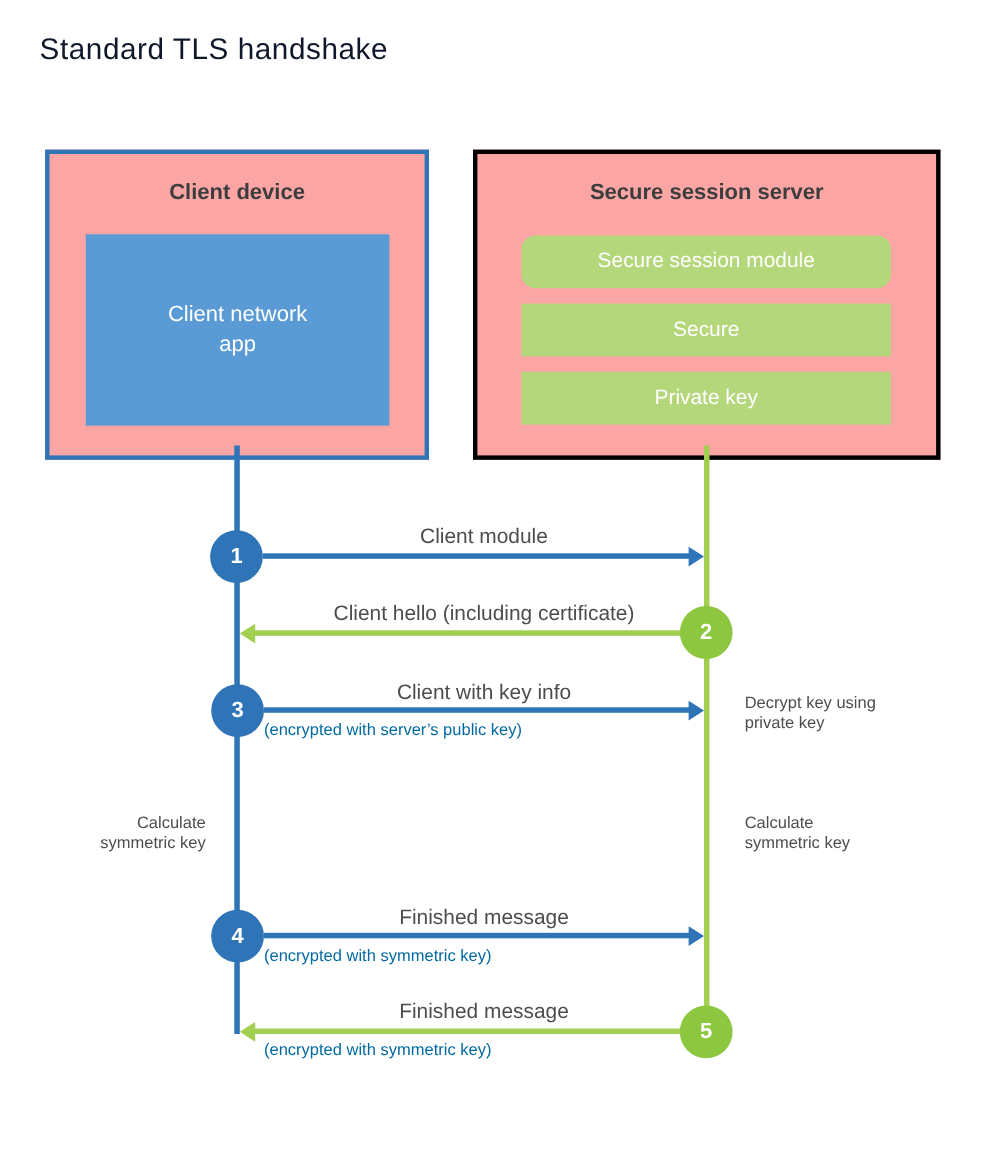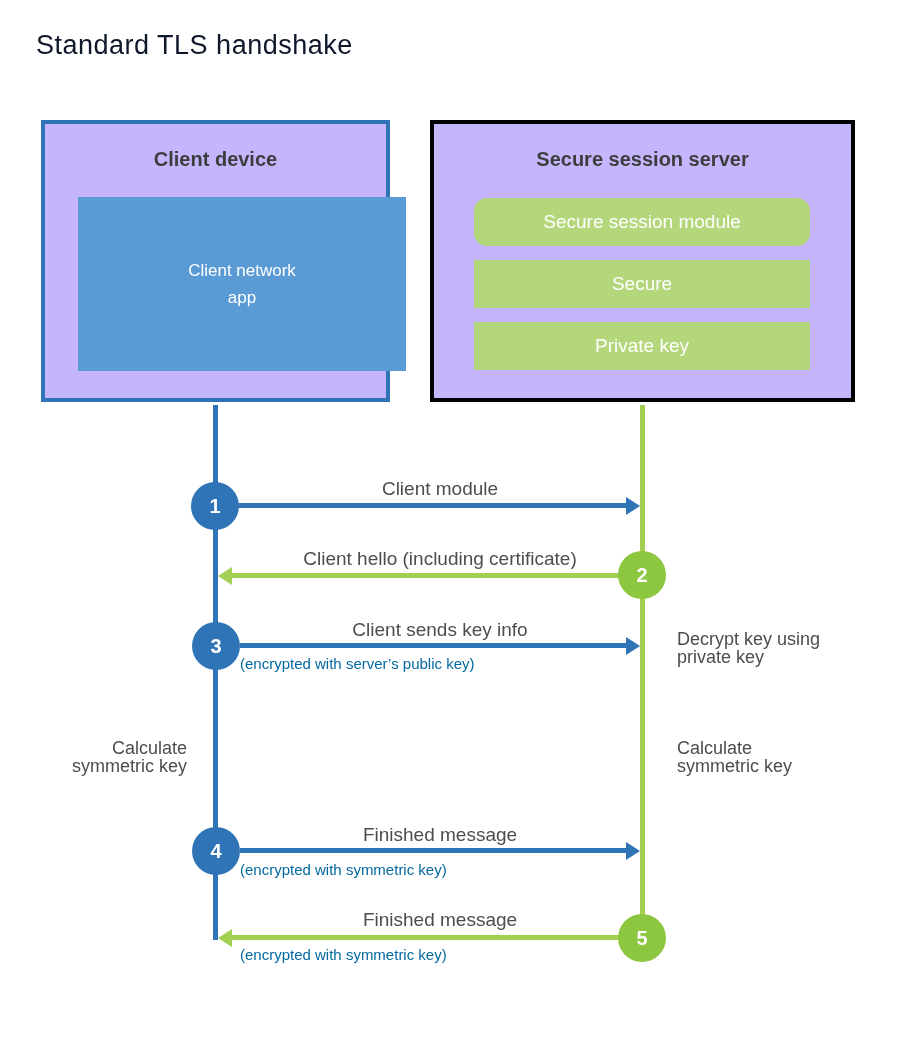--- a/index.html
+++ b/index.html
@@ -5,30 +5,30 @@
   html,body { margin:0; padding:0; background:#ffffff; }
   .canvas {
     position:relative; width:900px; height:1058px; background:#ffffff;
     font-family:"Liberation Sans","DejaVu Sans",sans-serif; overflow:hidden;
   }
   .page-title {
     position:absolute; left:36px; top:30px; font-size:27px; font-weight:300;
     color:#0f172a; letter-spacing:0.5px;
   }
   
-  .actor-box { position:absolute; top:120px; height:282px; background:#c4b5fd; box-sizing:border-box; }
+  .actor-box { position:absolute; top:136px; height:282px; background:#fca5a5; box-sizing:border-box; }
   .client-box { left:41px; width:349px; border:4px solid #2e74b6; }
   .server-box { left:430px; width:425px; border:4px solid #000000; }
   .actor-title {
     position:absolute; left:0; right:0; top:24px; text-align:center;
     font-size:20px; font-weight:bold; color:#3d3d3d;
   }
   .client-app {
-    position:absolute; left:33px; top:73px; width:328px; height:174px;
-    background:#5b9bd5; color:#ffffff; font-size:17px; line-height:27px;
+    position:absolute; left:33px; top:73px; width:276px; height:174px;
+    background:#5b9bd5; color:#ffffff; font-size:20px; line-height:27px;
     display:flex; align-items:center; justify-content:center; text-align:center;
     white-space:pre-line;
   }
   .server-bar {
     position:absolute; left:40px; width:336px; height:48px; background:#b5d77c;
     color:#ffffff; font-size:19px; display:flex; align-items:center; justify-content:center;
   }
   .bar-0 { top:74px;border-radius:13px; } .bar-1 { top:136px; } .bar-2 { top:198px; }
   
   .lifeline { position:absolute; top:405px; width:5px; height:535px; z-index:1; }
@@ -59,21 +59,21 @@
   .msg-label {
     position:absolute; left:240px; width:400px; text-align:center;
     font-size:19px; color:#4d4d4d; z-index:2;
   }
   .msg-sub {
     position:absolute; left:240px; width:400px; text-align:left;
     font-size:15px; color:#0369a1; z-index:2;
   }
   
   .side-note {
-    position:absolute; font-size:18px; color:#4d4d4d; line-height:17.5px;
+    position:absolute; font-size:15px; color:#4d4d4d; line-height:17.5px;
     white-space:pre-line; z-index:2;
   }
   .note-decrypt { left:677px; top:631px; width:150px; }
   .note-calc-left { left:47px; top:740px; width:140px; text-align:right; }
   .note-calc-right { left:677px; top:740px; width:140px; }
 </style>
 </head>
 <body>
 
 <div class="canvas">
@@ -103,21 +103,21 @@
   </div>
   <div class="badge blue" style="left:191px; top:482px;">1</div>
 
   <div class="msg-label" style="top:548px;">Client hello (including certificate)</div>
   <div class="arrow left green" style="left:218px; top:573px; width:402px;">
     <div class="shaft"></div>
       <div class="head"></div>
   </div>
   <div class="badge green" style="left:618px; top:551px;">2</div>
 
-  <div class="msg-label" style="top:619px;">Client sends key info</div>
+  <div class="msg-label" style="top:619px;">Client with key info</div>
   <div class="arrow right blue" style="left:240px; top:643px; width:400px;">
     <div class="shaft"></div>
       <div class="head"></div>
   </div>
   <div class="badge blue" style="left:192px; top:622px;">3</div>
   <div class="msg-sub" style="top:655px;">(encrypted with server’s public key)</div>
   <div class="side-note note-decrypt">Decrypt key using
 private key</div>
 
   <div class="side-note note-calc-left">Calculate

